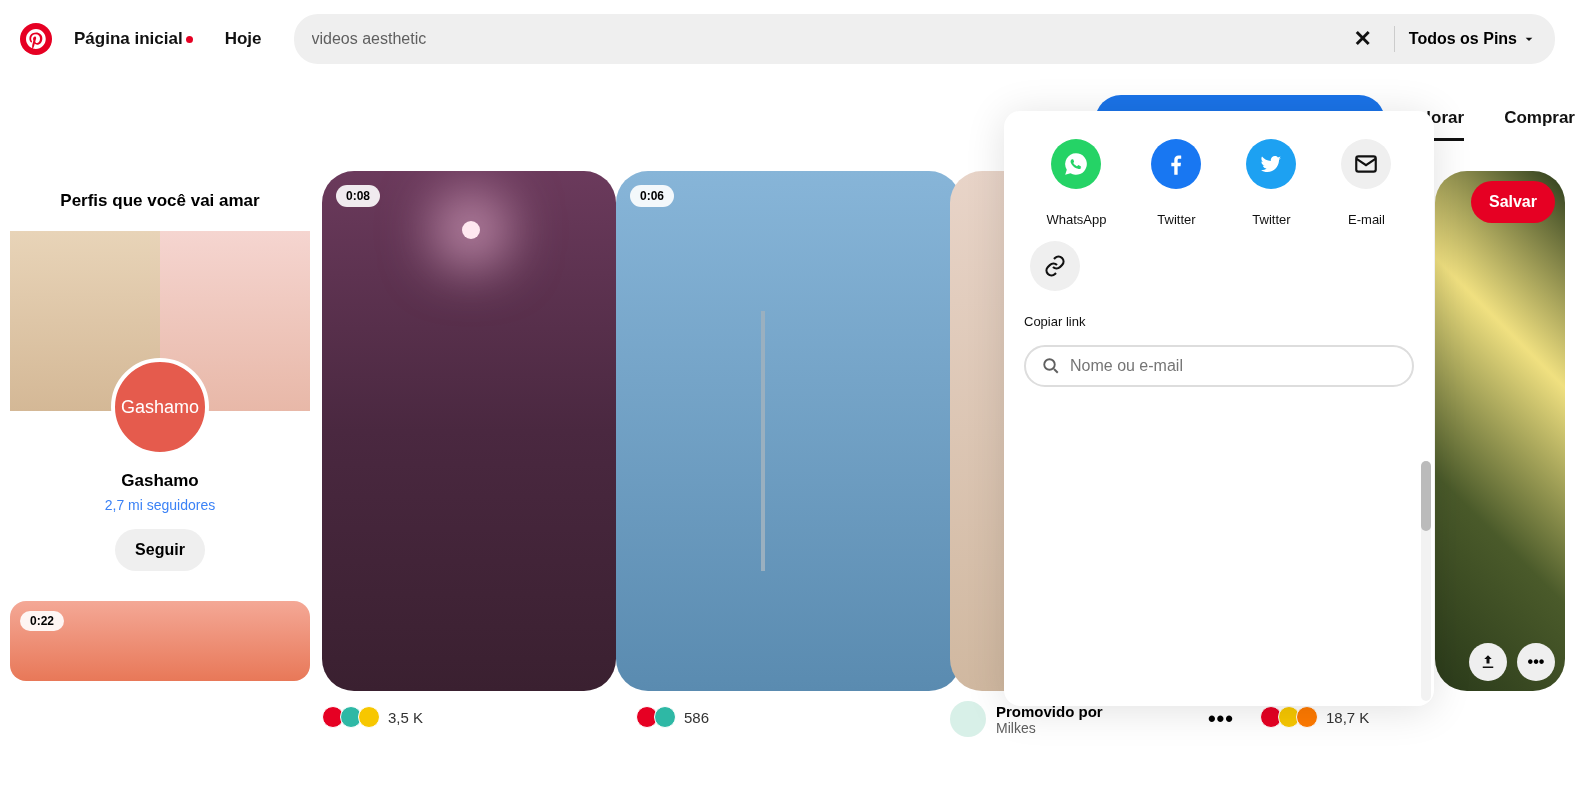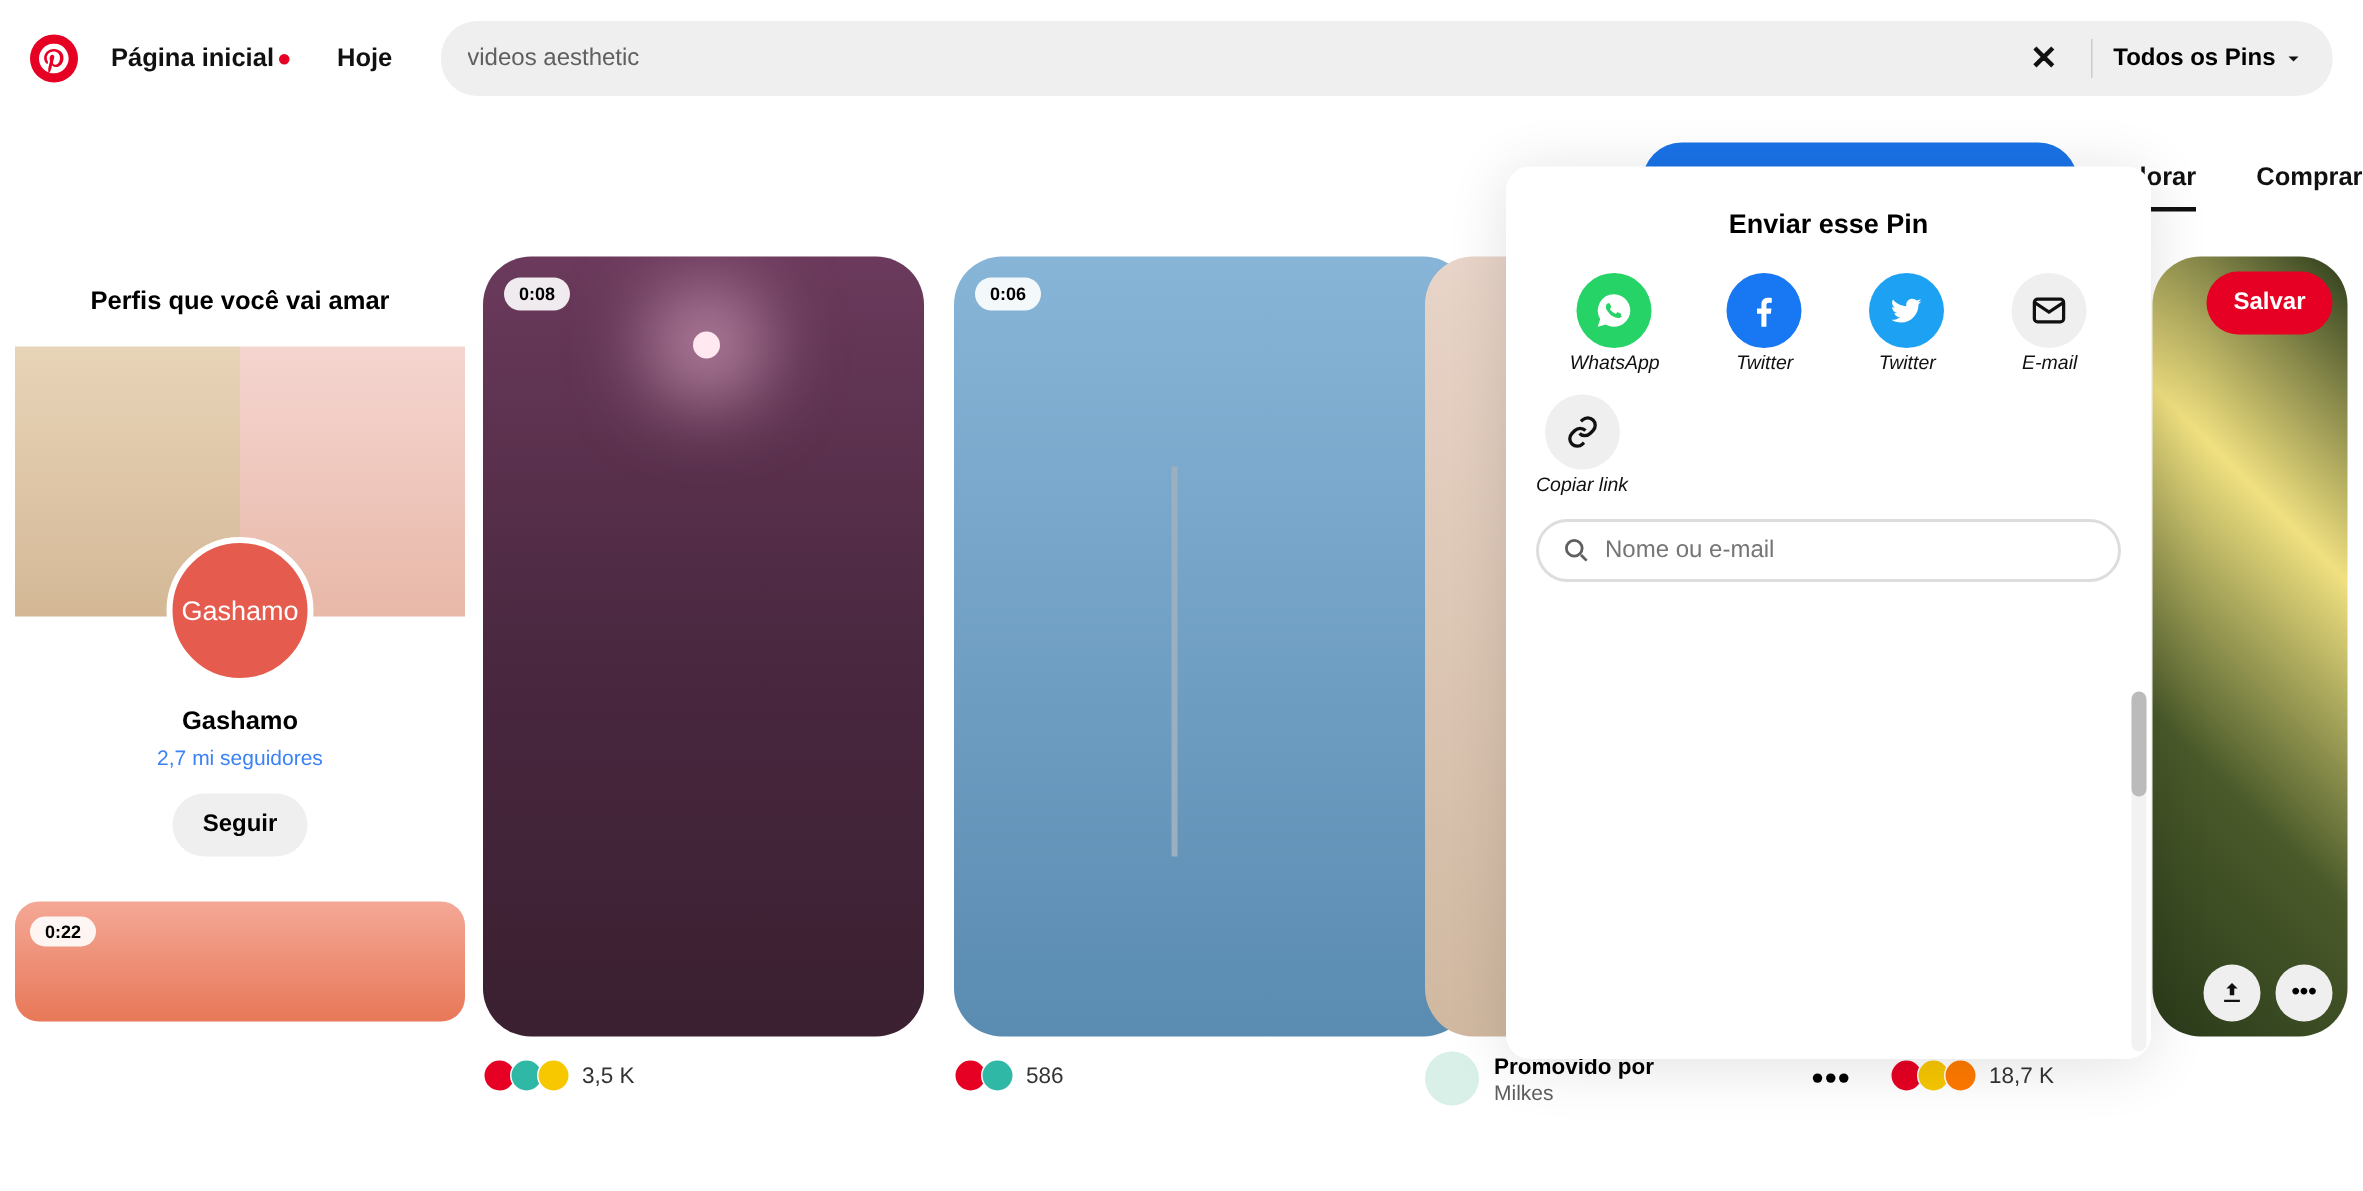--- a/index.html
+++ b/index.html
@@ -38,21 +38,21 @@
 .pname { text-align: center; font-size: 17px; font-weight: 600; margin-top: 60px; }
 .pfollowers { text-align: center; font-size: 14px; color: #3b82f6; margin-top: 6px; }
 .pfollow { display: block; margin: 16px auto 0; padding: 12px 20px; background: #efefef; border: none; border-radius: 24px; font-size: 16px; font-weight: 600; cursor: pointer; }
 .pcard2 { margin-top: 30px; width: 300px; height: 80px; border-radius: 16px; background: linear-gradient(180deg,#f4a896,#e87858); position: relative; }
 .pcard2 .dur { position: absolute; top: 10px; left: 10px; background: rgba(255,255,255,0.9); border-radius: 16px; padding: 3px 10px; font-size: 12px; font-weight: 600; }
 
 
 .pin { position: absolute; border-radius: 32px; overflow: hidden; }
 .pin .dur { position: absolute; top: 14px; left: 14px; background: rgba(255,255,255,0.9); border-radius: 18px; padding: 4px 10px; font-size: 12px; font-weight: 600; }
 .pin1 { left: 322px; top: 0; width: 294px; height: 520px; background: linear-gradient(180deg,#6b3a5c,#4a2840,#3a2030); }
-.pin2 { left: 636px; top: 0; width: 345px; height: 520px; background: linear-gradient(180deg,#87b5d8,#5a8bb0); }
+.pin2 { left: 616px; top: 0; width: 345px; height: 520px; background: linear-gradient(180deg,#87b5d8,#5a8bb0); }
 .pin3 { left: 950px; top: 0; width: 294px; height: 520px; background: linear-gradient(180deg,#e8d4c8,#d0b8a0); }
 .pin4 { left: 1435px; top: 0; width: 130px; height: 520px; background: linear-gradient(45deg,#2a3a1a,#4a5a2a,#f0e080,#2a3a1a); }
 
 
 .reactions { position: absolute; display: flex; align-items: center; gap: 8px; }
 .react-icons { display: flex; }
 .react-i { width: 22px; height: 22px; border-radius: 50%; margin-left: -4px; border: 1.5px solid #fff; }
 .react-i:first-child { margin-left: 0; }
 .r-heart { background: #e60023; }
 .r-star { background: #2eb8a5; }
@@ -64,21 +64,21 @@
 .pin3-meta { position: absolute; left: 950px; top: 530px; width: 294px; display: flex; align-items: center; }
 .pin3-avatar { width: 36px; height: 36px; border-radius: 50%; background: #d8f0e8; margin-right: 10px; }
 .pin3-text .l1 { font-size: 15px; font-weight: 600; }
 .pin3-text .l2 { font-size: 14px; color: #5f5f5f; }
 .pin3-more { margin-left: auto; font-size: 22px; font-weight: bold; letter-spacing: 1px; cursor: pointer; margin-right: 10px; }
 
 
 .popover { position: absolute; left: 1004px; top: -60px; width: 430px; height: 595px; background: #fff; border-radius: 16px; box-shadow: 0 4px 40px rgba(0,0,0,0.12); z-index: 50; padding-top: 28px; overflow: hidden; }
 .pop-title { text-align: center; font-size: 18px; font-weight: 600; margin-bottom: 22px; }
 .share-row { display: flex; justify-content: space-around; padding: 0 20px; margin-bottom: 14px; }
-.share-item { display: flex; flex-direction: column; align-items: center; gap: 2px; cursor: pointer; font-style: italic; }
+.share-item { display: flex; flex-direction: column; align-items: center; gap: 23px; cursor: pointer; }
 .share-circle { width: 50px; height: 50px; border-radius: 50%; display: flex; align-items: center; justify-content: center; color: #fff; }
 .c-wa { background: #25d366; }
 .c-fb { background: #1877f2; }
 .c-tw { background: #1da1f2; }
 .c-em { background: #efefef; color: #111; }
 .c-link { background: #efefef; color: #111; }
 .share-label { font-size: 13px; color: #111; }
 .row2 { justify-content: flex-start; padding-left: 20px; }
 .name-search { margin: 16px 20px 0; background: #fff; border: 2px solid #ddd; border-radius: 26px; padding: 10px 16px; display: flex; align-items: center; gap: 10px; }
 .name-search input { border: none; outline: none; font-size: 16px; color: #5f5f5f; flex: 1; }
@@ -197,21 +197,20 @@
   <div class="reactions" style="left:1260px; top:535px;">
     <div class="react-icons">
       <span class="react-i r-heart"></span>
       <span class="react-i r-wow"></span>
       <span class="react-i r-orange"></span>
     </div>
     <span class="react-count">18,7 K</span>
   </div>
 
   <div class="popover">
-    <div class="pop-title">Enviar esse Pin</div>
     <div class="share-row">
       <div class="share-item">
         <div class="share-circle c-wa">
           <svg width="26" height="26" viewBox="0 0 24 24" fill="#fff">
               <path d="M12 2a10 10 0 0 0-8.5 15.2L2 22l4.9-1.4A10 10 0 1 0 12 2zm4.9 13.4c-.2.6-1.2 1.1-1.7 1.2-.4 0-.9.2-3-.6-2.5-1-4.1-3.5-4.2-3.7-.1-.2-1-1.3-1-2.5s.6-1.8.9-2c.2-.2.5-.3.6-.3h.5c.1 0 .3 0 .5.4l.7 1.7c.1.1 0 .3 0 .4l-.3.5-.2.2c-.1.1-.2.3-.1.5.1.2.6 1 1.3 1.6.9.8 1.6 1 1.9 1.2.2.1.4 0 .5-.1l.6-.7c.2-.2.3-.2.5-.1l1.6.8c.2.1.3.1.4.2 0 .2 0 .7-.2 1.2z"></path>
             </svg>
         </div>
         <span class="share-label">WhatsApp</span>
       </div>
       <div class="share-item">

